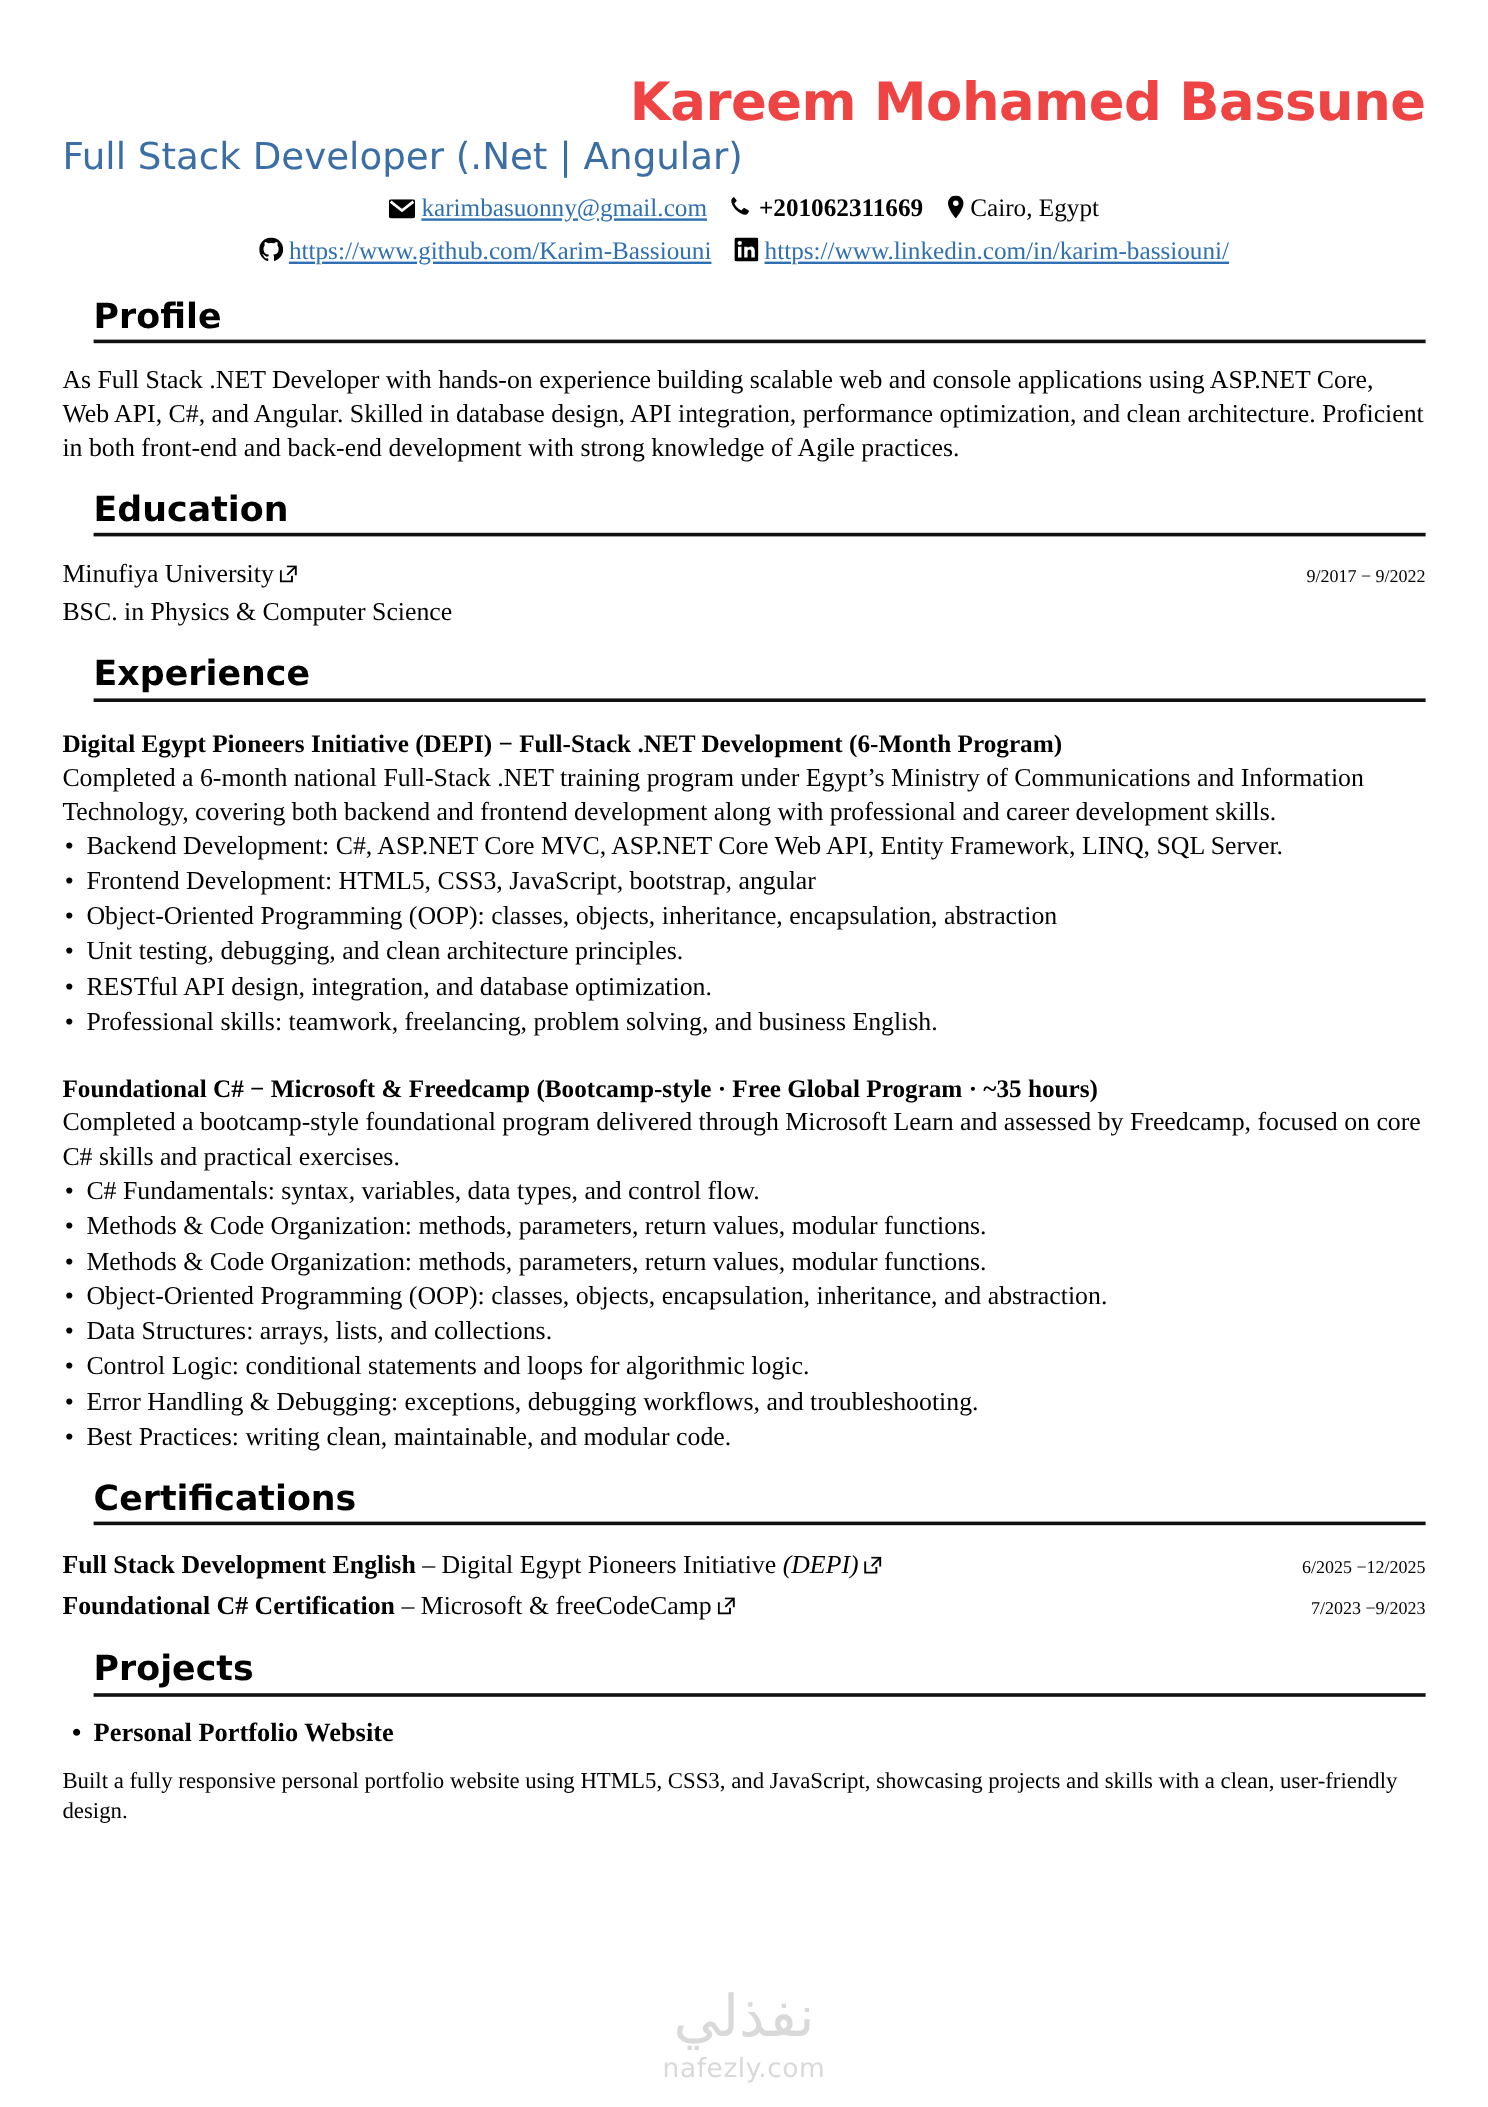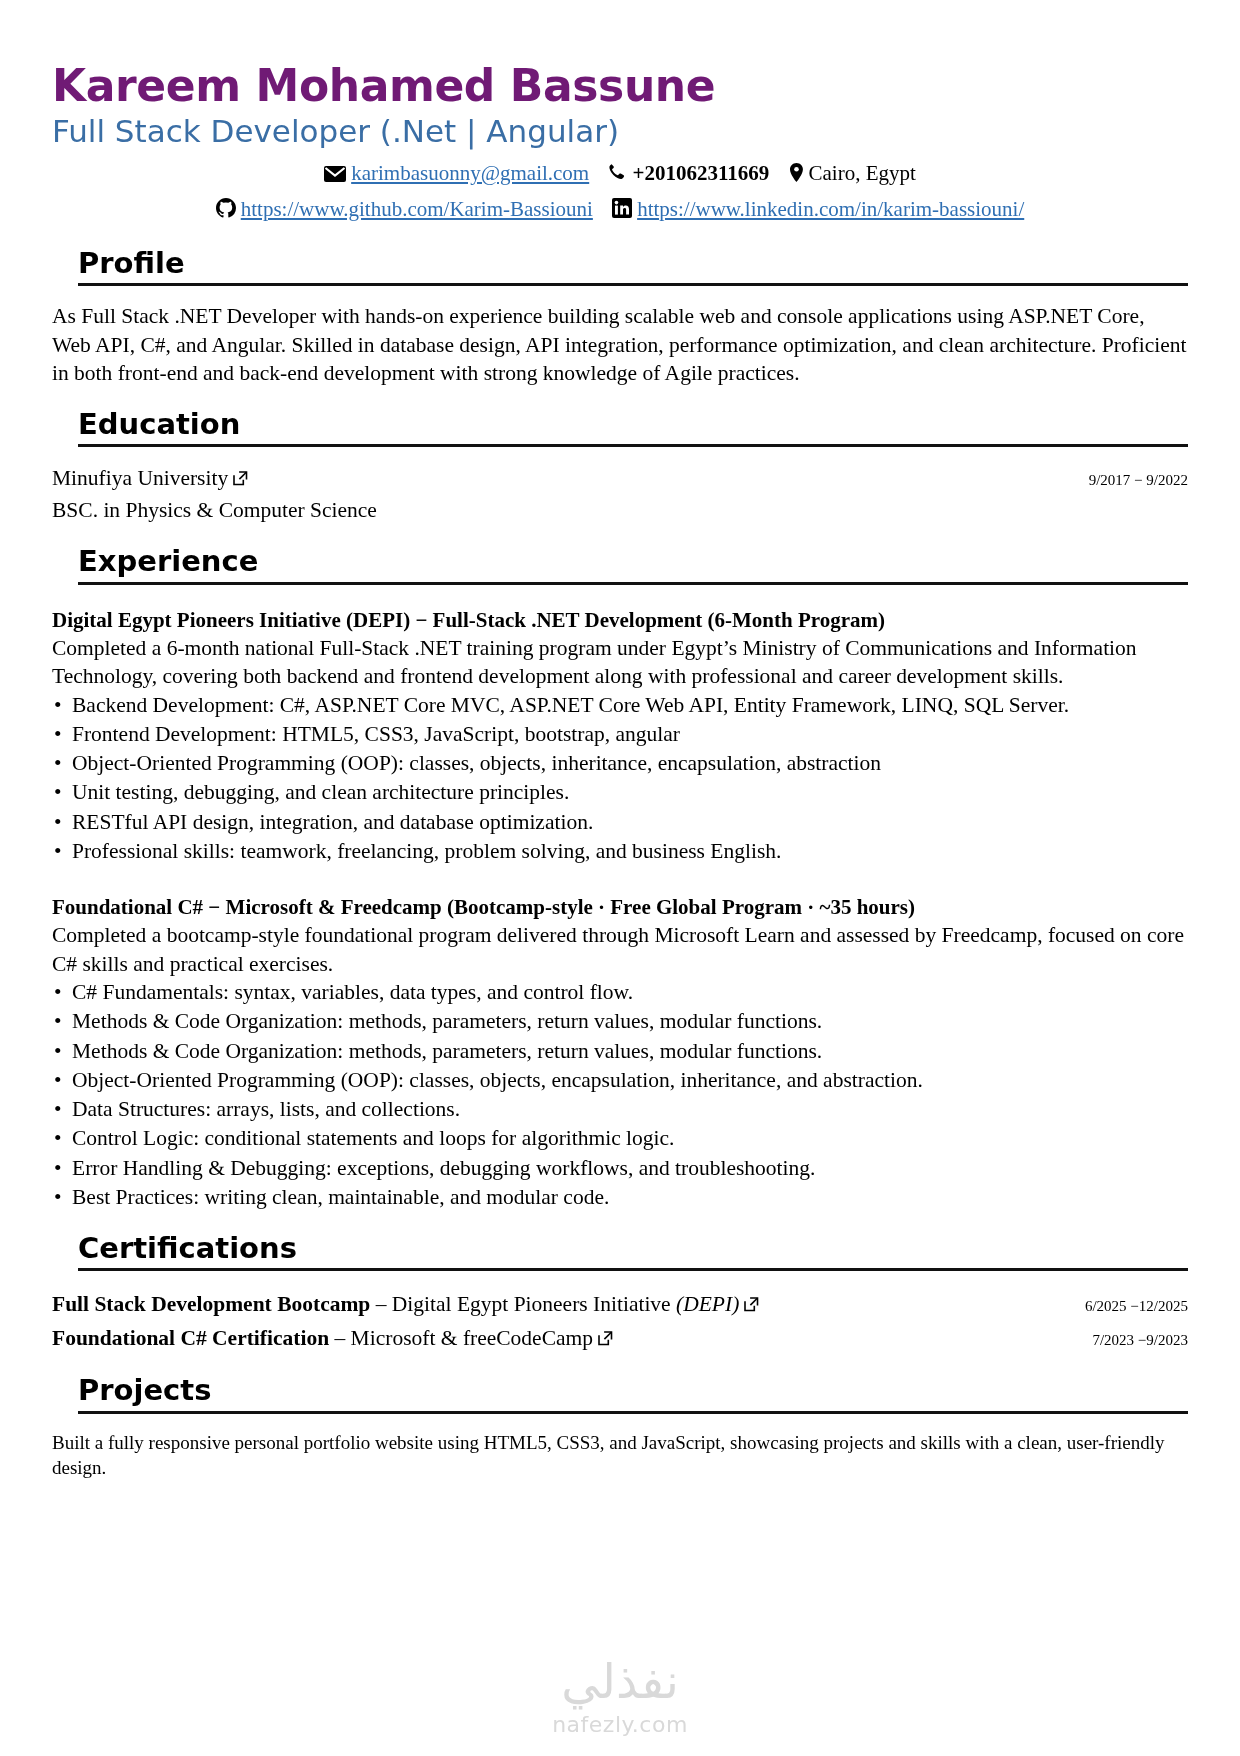--- a/index.html
+++ b/index.html
@@ -18,28 +18,28 @@
   .page {
     position: relative;
     width: 1240px;
     height: 1756px;
     box-sizing: border-box;
     padding: 56px 52px 0 52px;
   }
 
   
   .name {
-    text-align: left;
+    text-align: right;
     font-family: "DejaVu Sans", sans-serif;
     font-weight: bold;
     font-size: 44px;
     letter-spacing: -0.4px;
     line-height: 1.08;
     margin: 6px 0 2px 0;
-    color: #701a75;
+    color: #ef4444;
   }
   .title {
     text-align: left;
     font-family: "DejaVu Sans", sans-serif;
     font-weight: normal;
     font-size: 31px;
     color: #3a6ea5;
     line-height: 1.15;
     margin: 4px 0 8px 0;
   }
@@ -299,21 +299,21 @@
       </ul>
     </div>
   </div>
 
   <div class="section">
     <div class="section-head">Certifications</div>
     <div class="rule"></div>
 
     <div class="row2 cert-row" style="margin-top:18px;">
       <div class="left">
-        <span class="cert-name">Full Stack Development Bootcamp</span><span> – </span><span>Digital Egypt Pioneers Initiative </span><span class="cert-italic">(DEPI)</span><span class="ext-ico"><svg width="15" height="15" viewBox="0 0 15 15">
+        <span class="cert-name">Full Stack Development English</span><span> – </span><span>Digital Egypt Pioneers Initiative </span><span class="cert-italic">(DEPI)</span><span class="ext-ico"><svg width="15" height="15" viewBox="0 0 15 15">
               <path d="M1 4.2v9.3h9.3V8.8" stroke="#000" stroke-width="1.6" fill="none"></path>
               <path d="M6.1 1h7.4v7.4" stroke="#000" stroke-width="1.6" fill="none"></path>
               <path d="M13.3 1.2 6.4 8.1" stroke="#000" stroke-width="1.6" fill="none"></path>
             </svg></span>
       </div>
       <div class="right">6/2025 −12/2025</div>
     </div>
 
     <div class="row2 cert-row">
       <div class="left">
@@ -325,20 +325,21 @@
       </div>
       <div class="right">7/2023 −9/2023</div>
     </div>
   </div>
 
   <div class="section">
     <div class="section-head">Projects</div>
     <div class="rule"></div>
 
     <div class="proj-item">
+      <div class="proj-title">Personal Portfolio Website</div>
       <div class="proj-desc">Built a fully responsive personal portfolio website using HTML5, CSS3, and JavaScript, showcasing projects and skills with a clean, user-friendly design.</div>
     </div>
   </div>
 
   <div class="watermark">
     <div class="wm-ar">نفذلي</div>
     <div class="wm-en">nafezly.com</div>
   </div>
 
 </div>

